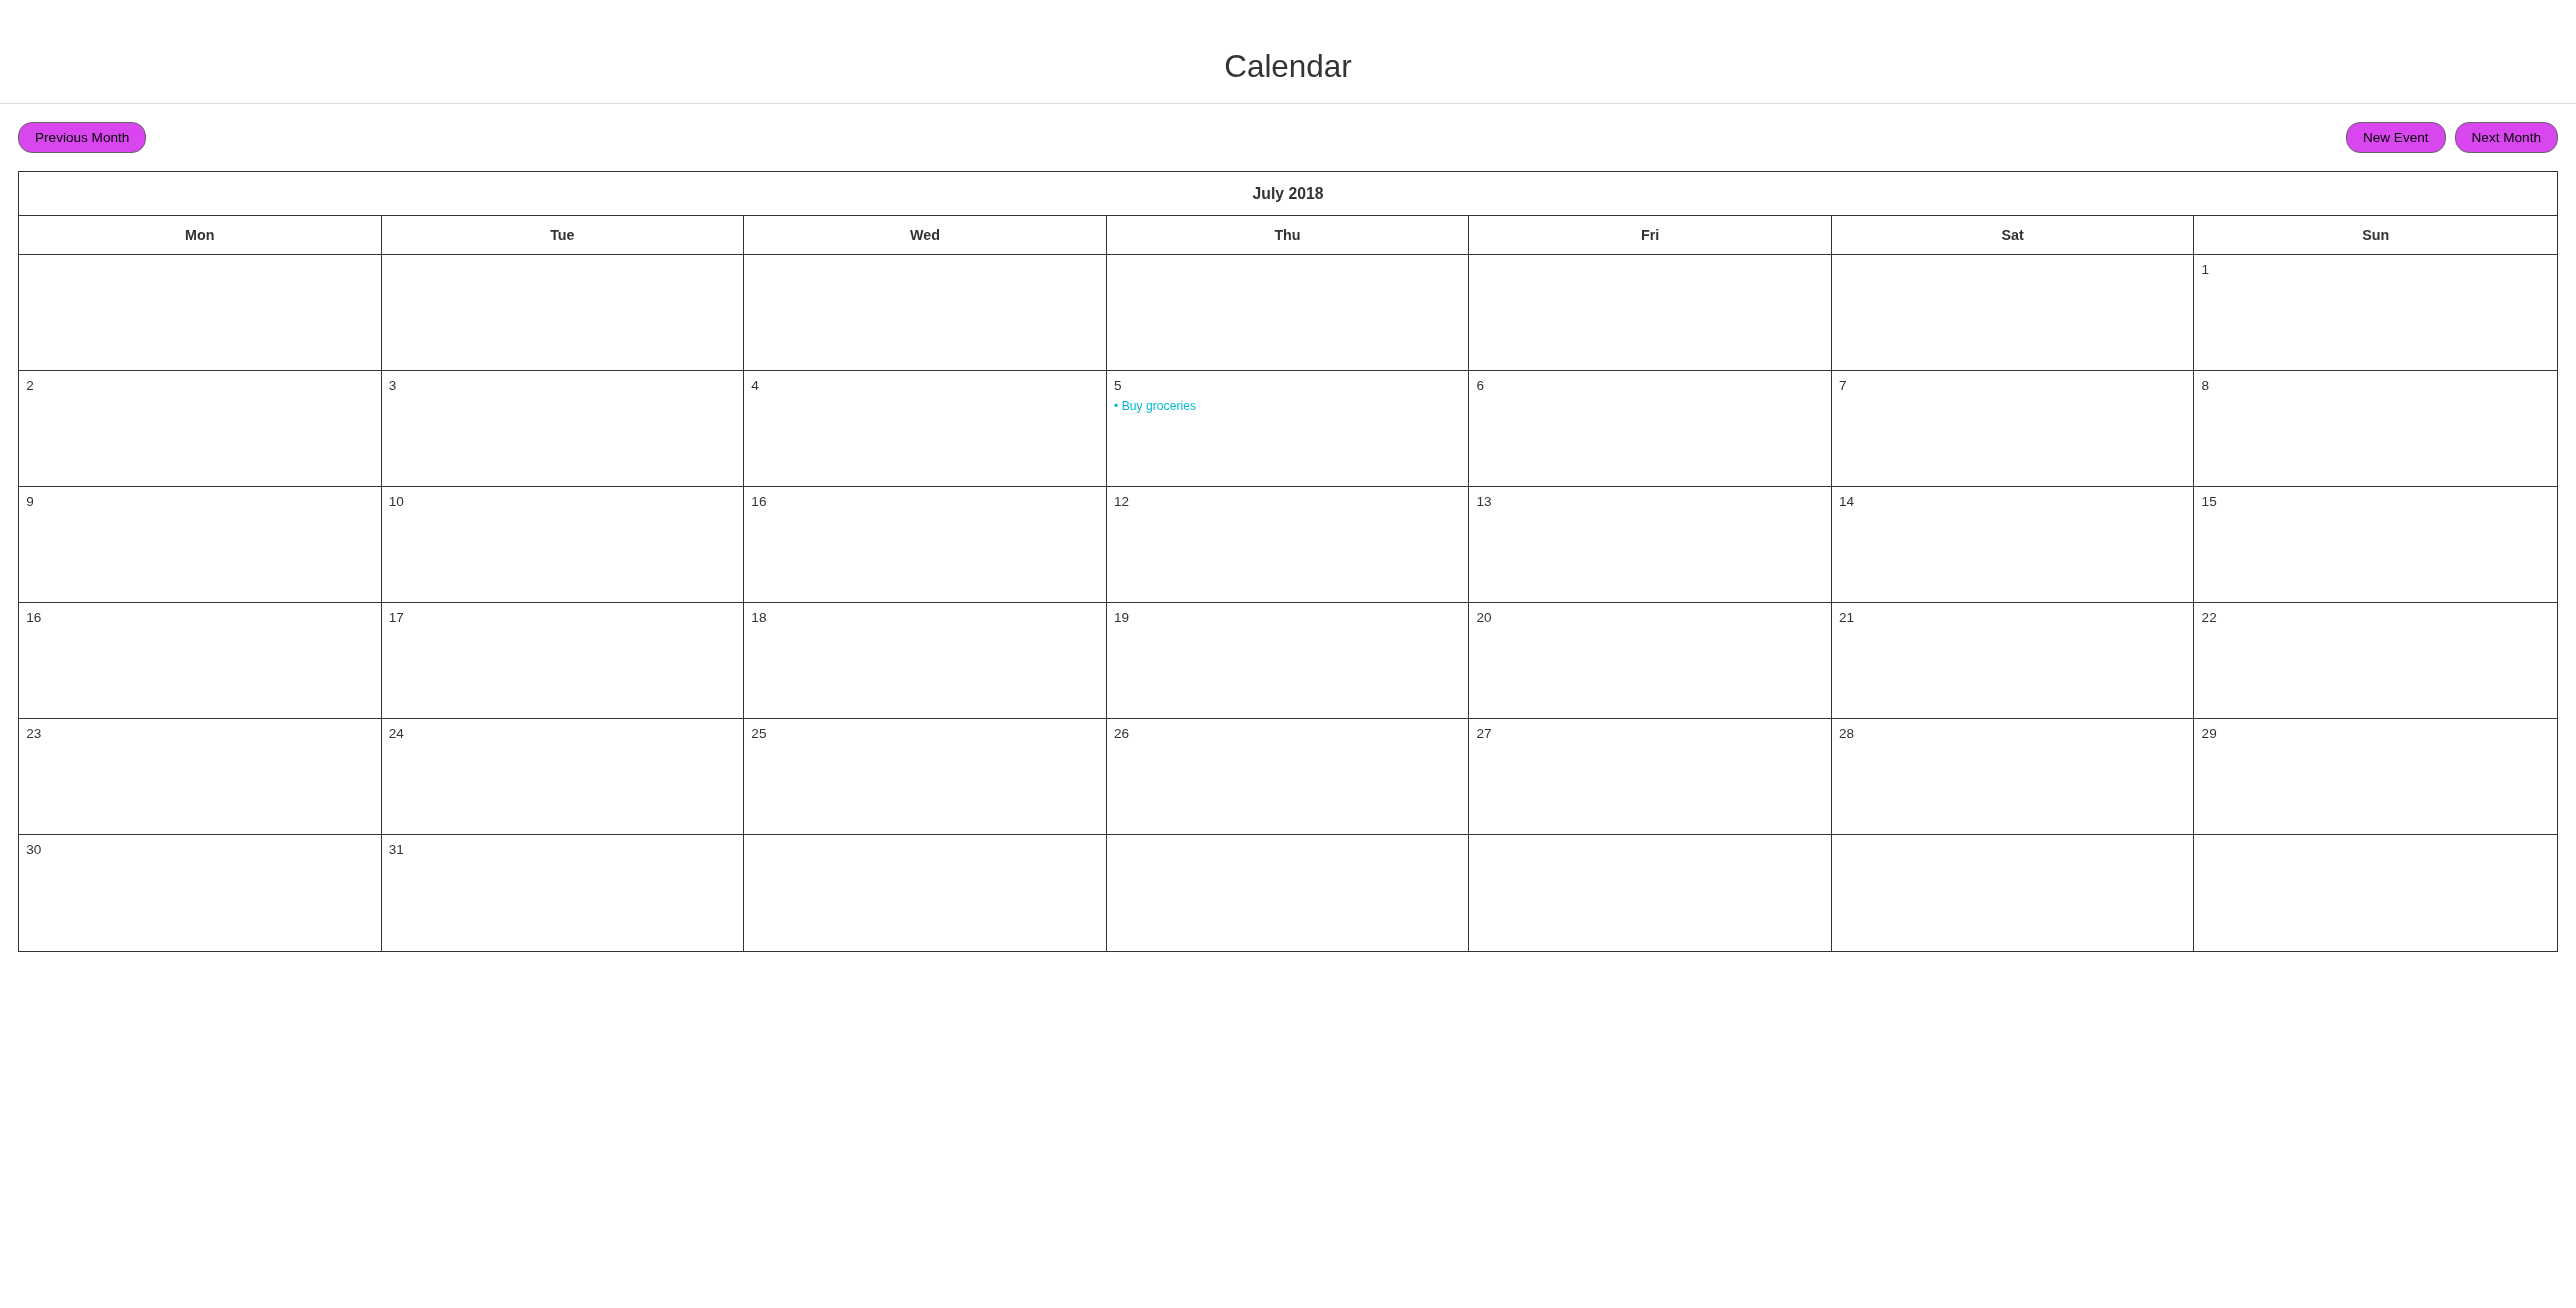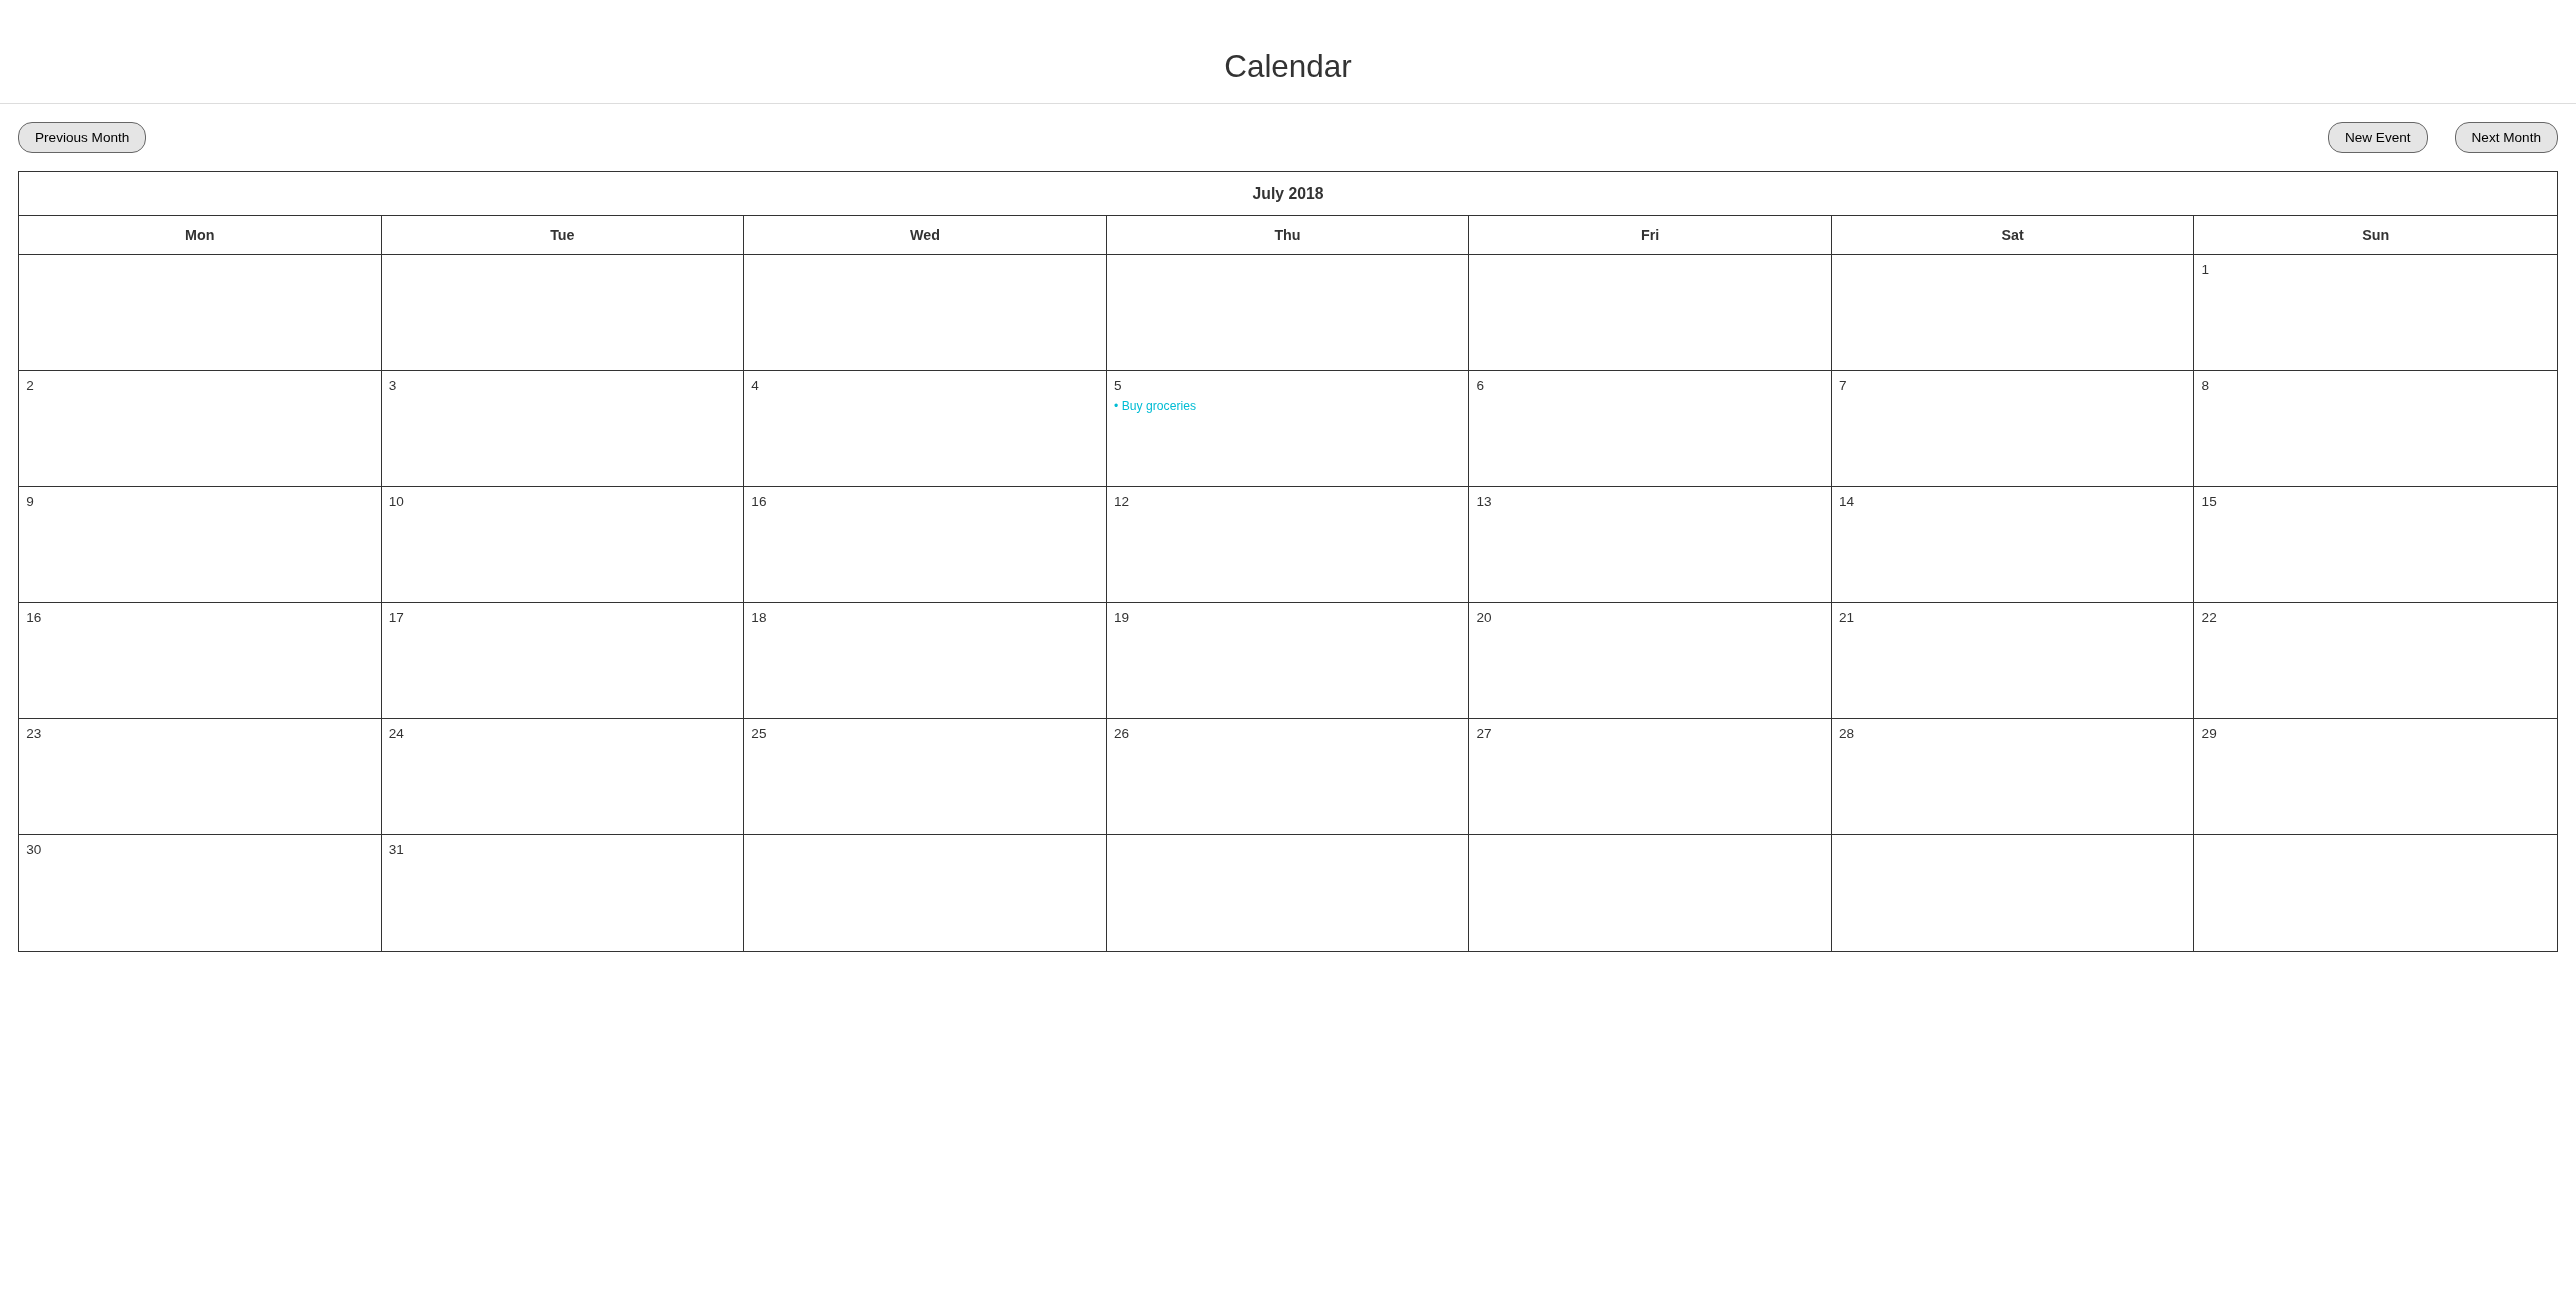--- a/index.html
+++ b/index.html
@@ -26,26 +26,26 @@
 
     .toolbar {
       display: flex;
       justify-content: space-between;
       align-items: center;
       padding: 0 18px 18px;
     }
 
     .toolbar-right {
       display: flex;
-      gap: 27px;
+      gap: 9px;
     }
 
     .btn {
       border: 1.3px solid #666;
-      background: #e5e5e5;
+      background: #d946ef;
       padding: 7.2px 16px;
       font-size: 0.95rem;
       cursor: pointer;
       border-radius: 14px;
     }
 
     .calendar-wrapper {
       margin: 0 18px;
       border: 1.3px solid #333;
     }

